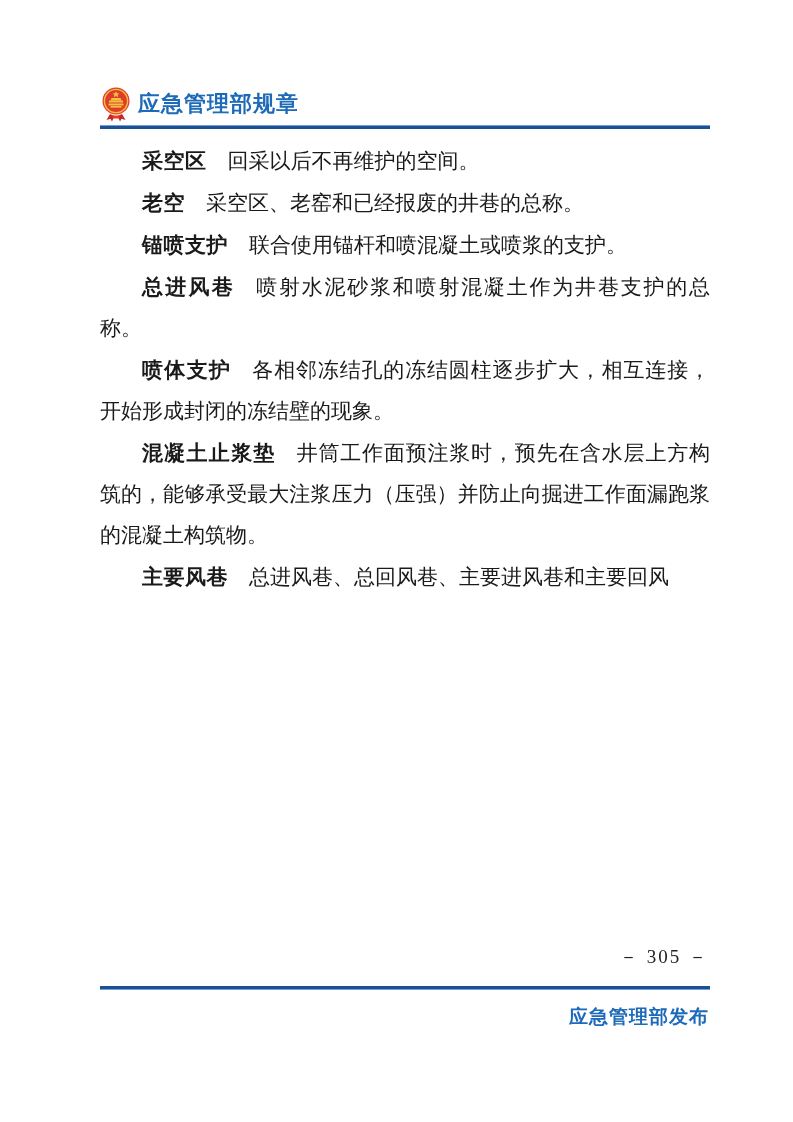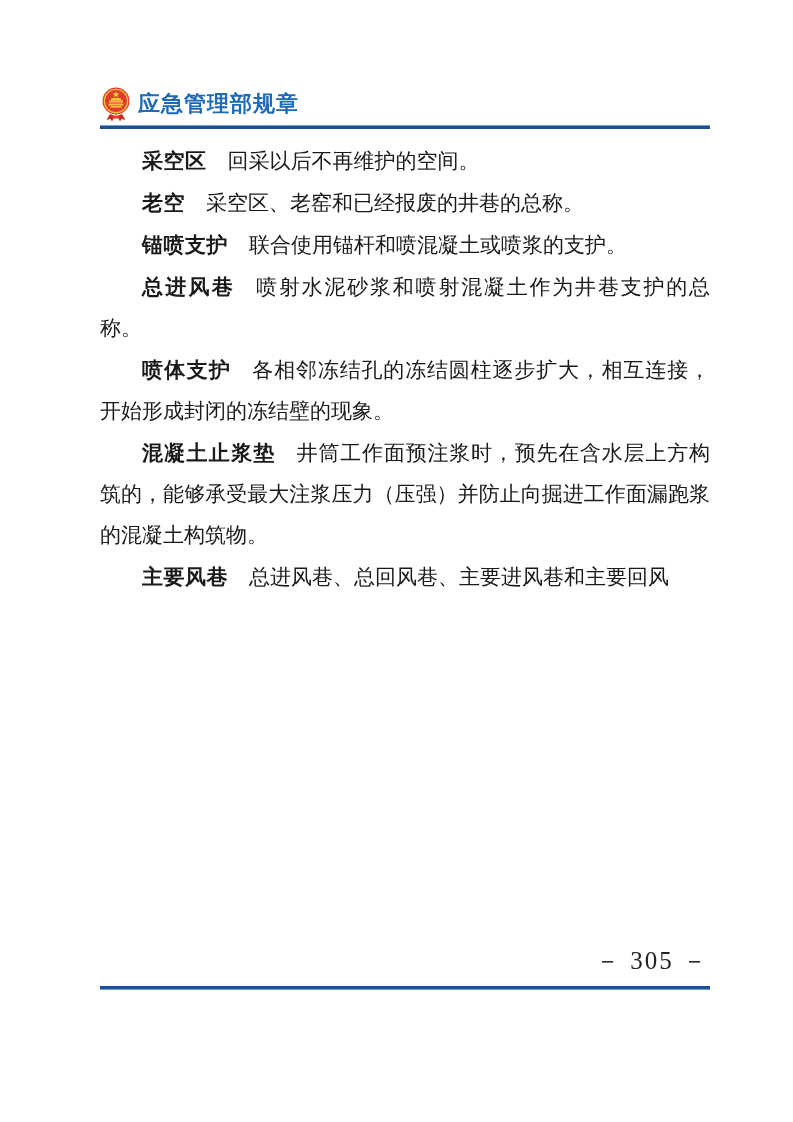--- a/index.html
+++ b/index.html
@@ -58,21 +58,21 @@
     letter-spacing: 0.5px;
   }
   .definition {
     font-family: "Liberation Serif", "DejaVu Serif", serif;
   }
   .page-number {
     position: absolute;
     right: 84px;
     top: 944px;
     font-family: "Liberation Serif", "DejaVu Serif", serif;
-    font-size: 25px;
+    font-size: 19px;
     color: #222222;
     letter-spacing: 2px;
   }
   .footer-rule {
     position: absolute;
     left: 100px;
     top: 986px;
     width: 610px;
     height: 4px;
     background: #1d4f94;
@@ -121,14 +121,15 @@
       <p class="term-para"><span class="term">总进风巷</span><span class="definition">喷射水泥砂浆和喷射混凝土作为井巷支护的总称。</span></p>
       <p class="term-para"><span class="term">喷体支护</span><span class="definition">各相邻冻结孔的冻结圆柱逐步扩大，相互连接，开始形成封闭的冻结壁的现象。</span></p>
       <p class="term-para"><span class="term">混凝土止浆垫</span><span class="definition">井筒工作面预注浆时，预先在含水层上方构筑的，能够承受最大注浆压力（压强）并防止向掘进工作面漏跑浆的混凝土构筑物。</span></p>
       <p class="term-para"><span class="term">主要风巷</span><span class="definition">总进风巷、总回风巷、主要进风巷和主要回风</span></p>
     </main>
 
   <div class="page-number">－ 305 －</div>
 
   <div class="footer-rule"></div>
 
+  <div class="footer-publisher">应急管理部发布</div>
 
 </div>
 
 </body></html>

